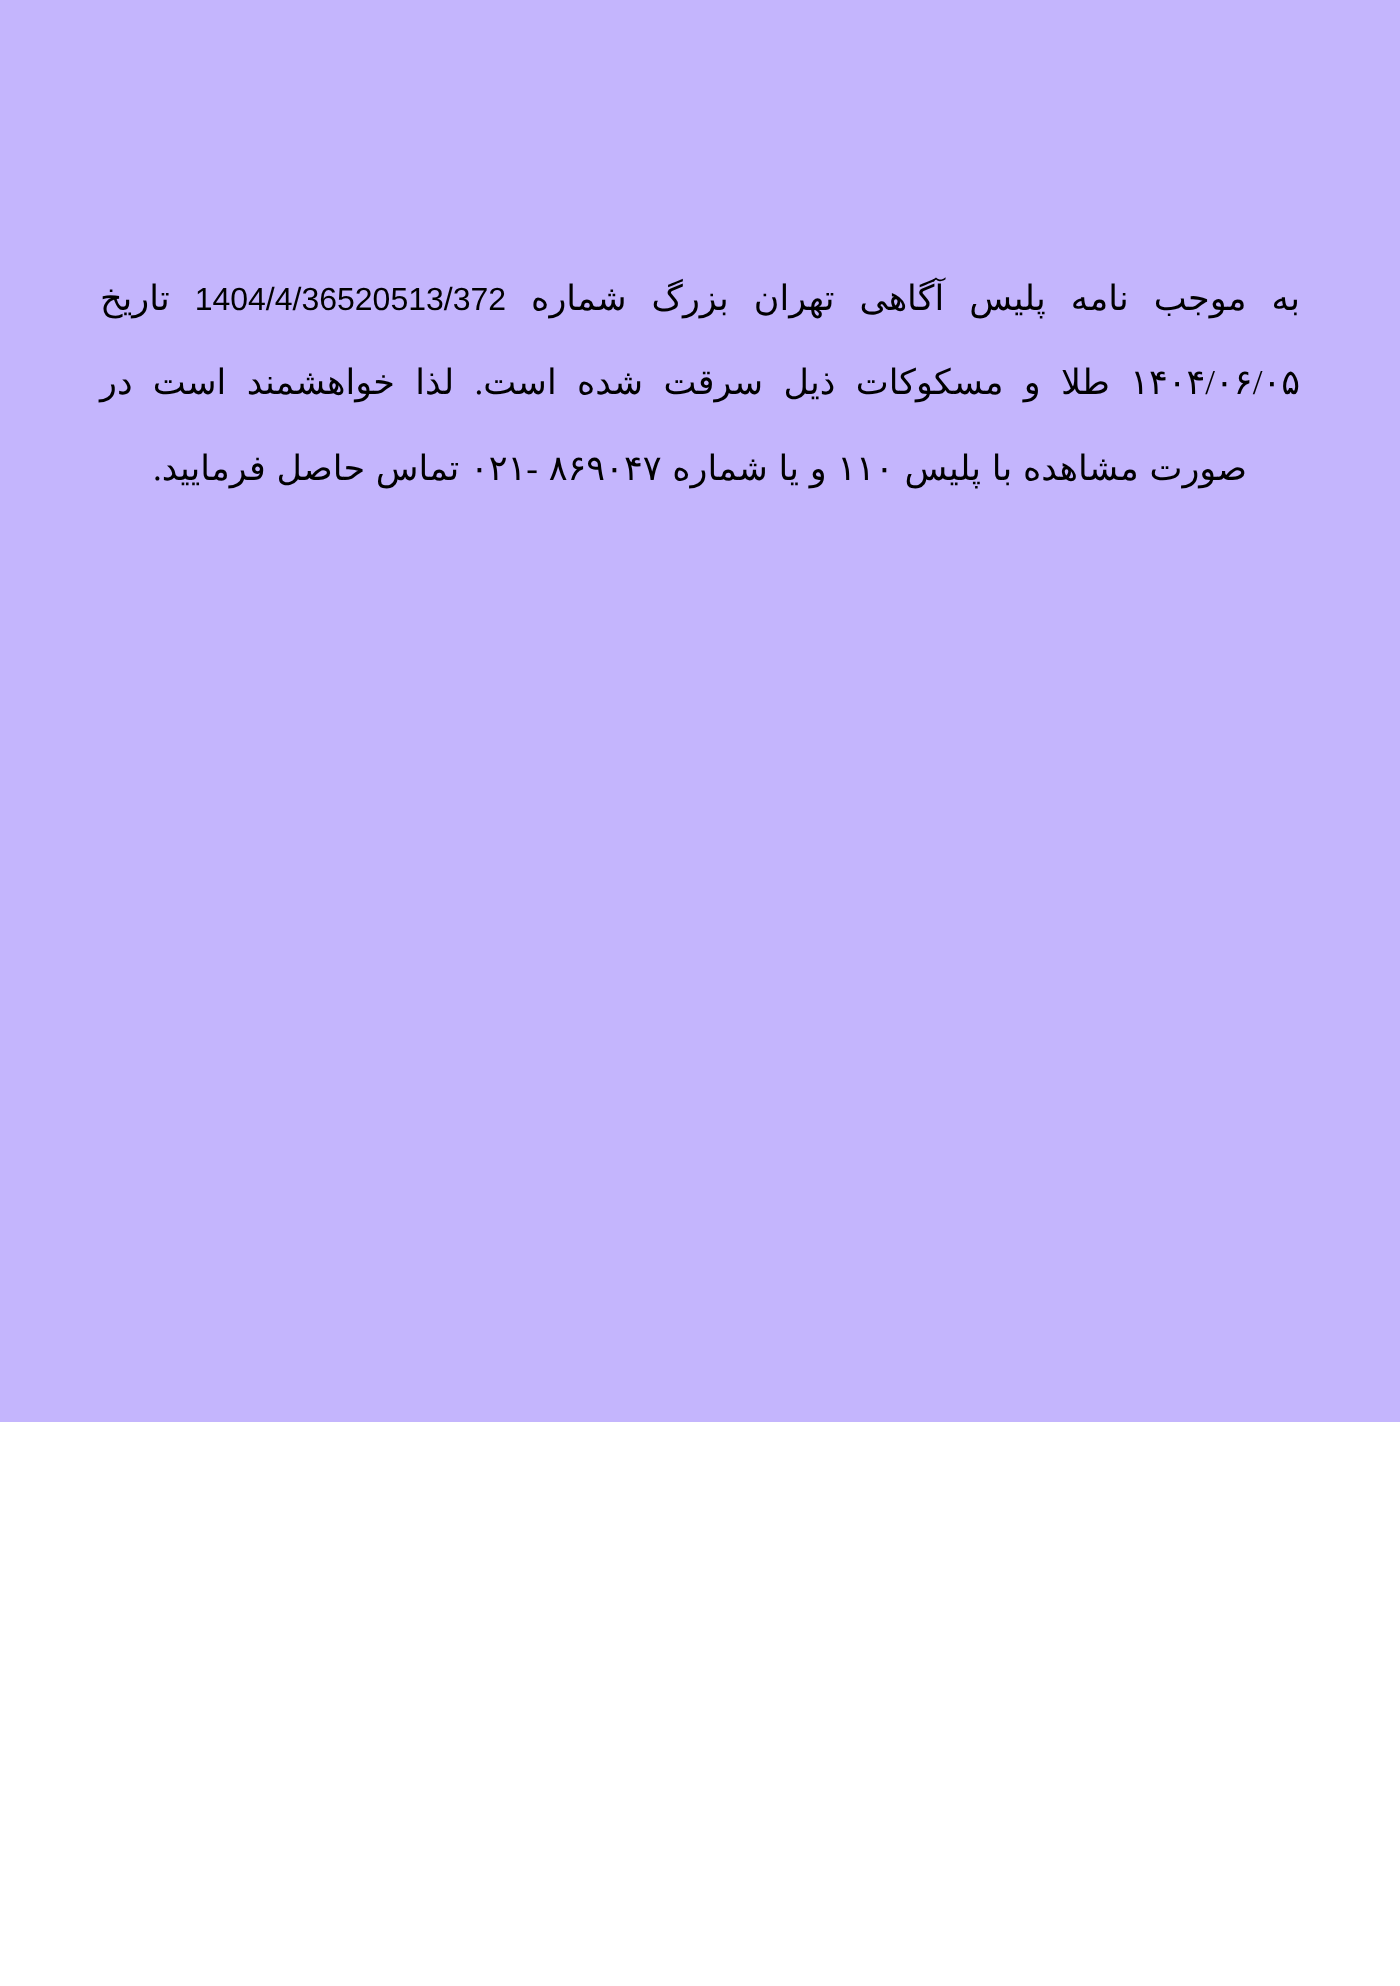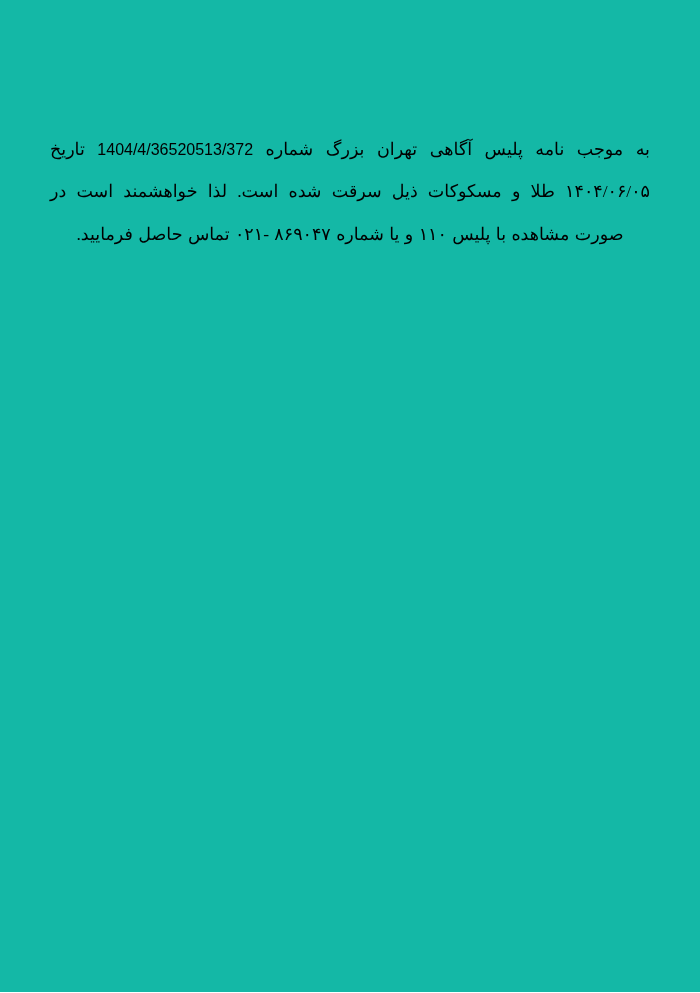--- a/index.html
+++ b/index.html
@@ -10,22 +10,22 @@
   body {
     width: 700px;
     height: 993px;
     font-family: "Liberation Serif", "DejaVu Serif", serif;
     color: #000000;
     overflow: hidden;
   }
   .page {
     position: relative;
     width: 700px;
-    height: 992px;
-    background: #14b8a6;
+    height: 711px;
+    background: #c4b5fd;
     box-sizing: border-box;
   }
   .doc-body {
     position: absolute;
     top: 110px;
     left: 50px;
     right: 50px;
     width: 600px;
   }
   .paragraph {

